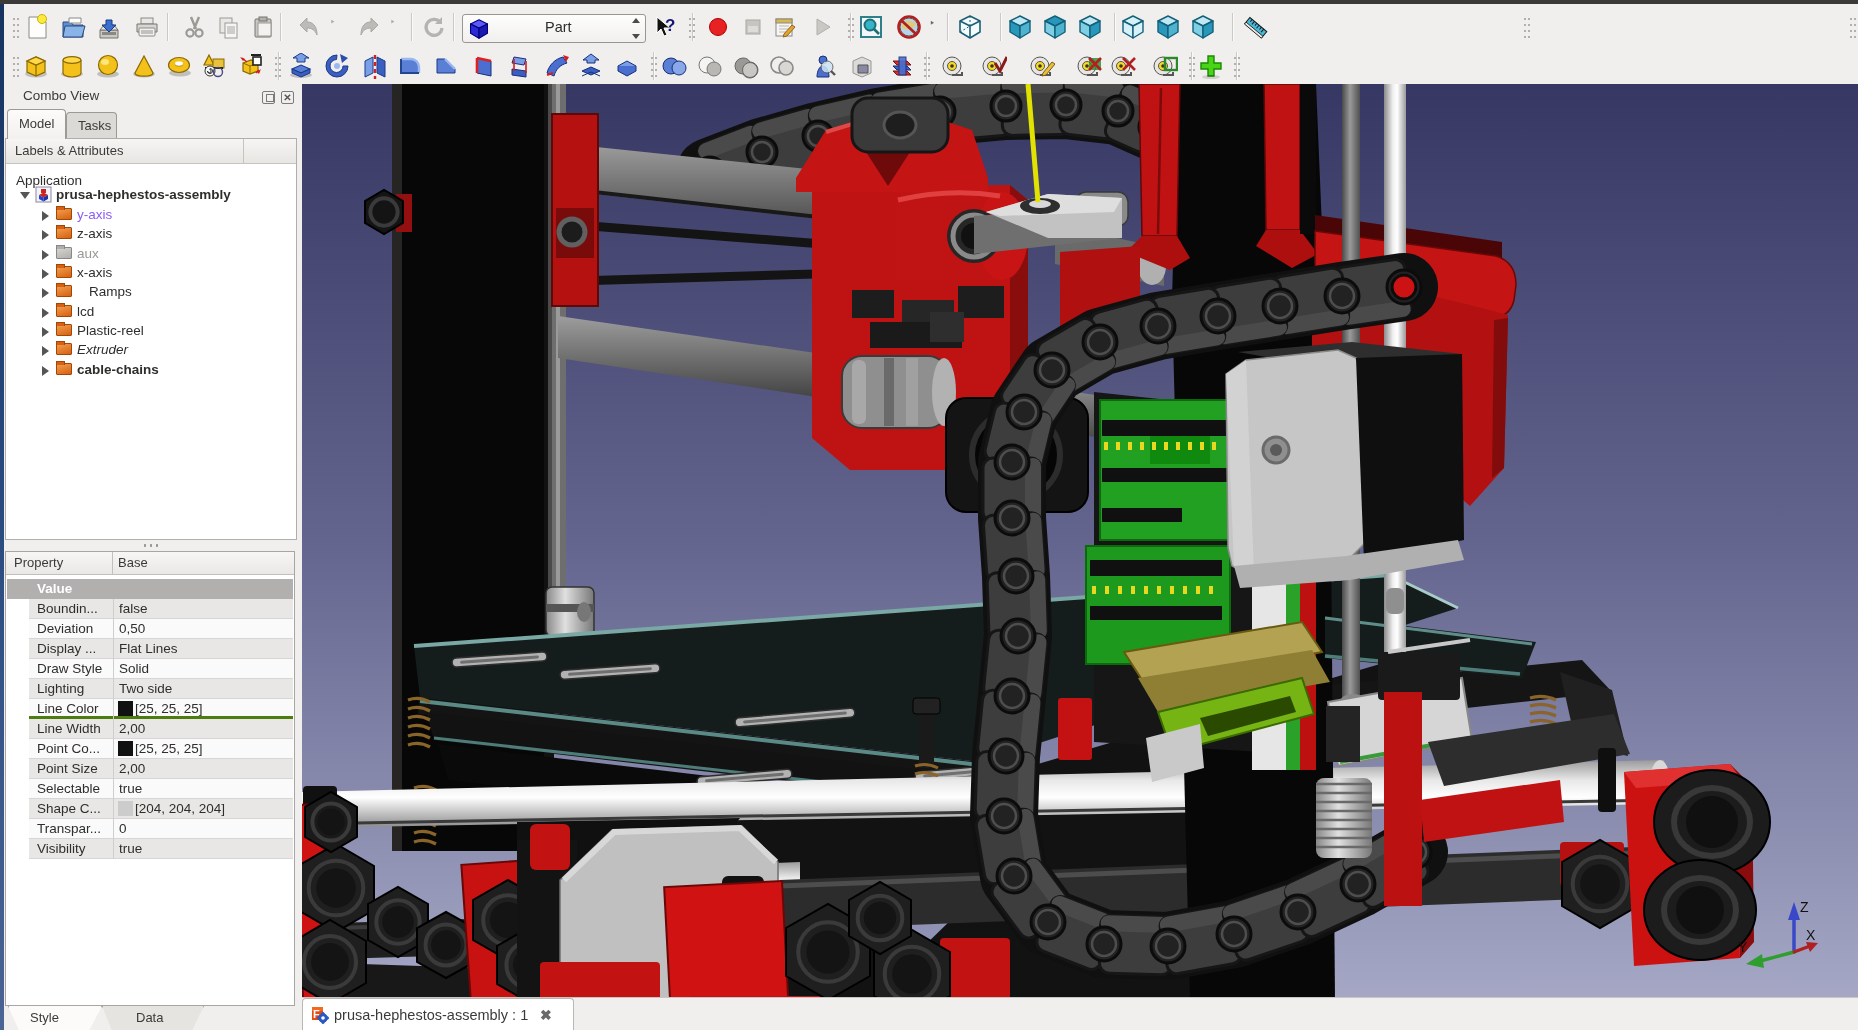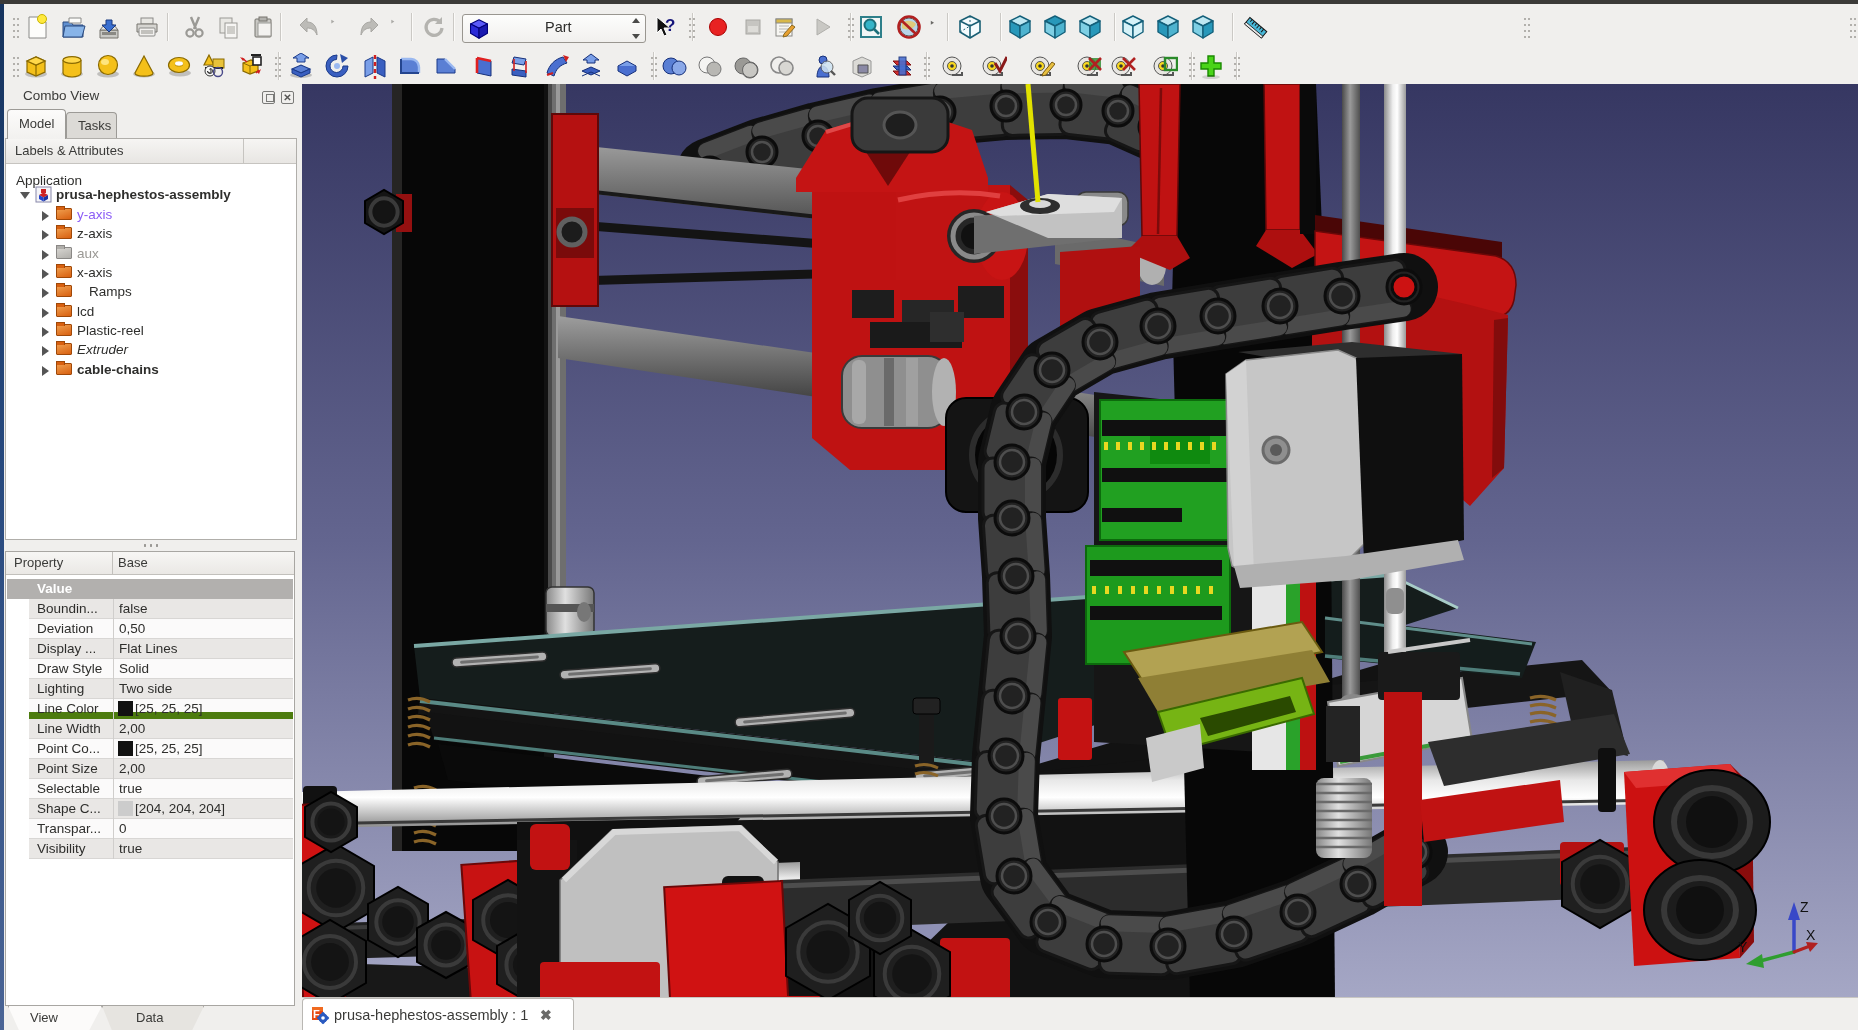--- a/index.html
+++ b/index.html
@@ -518,21 +518,21 @@
 <div style="position:absolute;left:106px;top:0;width:1px;height:20px;background:#d0cecc;"></div>
 <div class="pname">Draw Style</div>
 <div class="pval">Solid</div>
 </div>
 <div class="prow" style="top:127px;background:#e9e7e5;border-bottom:1px solid #d8d6d4;">
 <div style="position:absolute;left:0;top:0;width:22px;height:20px;background:#fff;"></div>
 <div style="position:absolute;left:106px;top:0;width:1px;height:20px;background:#d0cecc;"></div>
 <div class="pname">Lighting</div>
 <div class="pval">Two side</div>
 </div>
-<div class="prow" style="top:147px;background:#fbfafa;border-bottom:7px solid #4d7c0f;">
+<div class="prow" style="top:147px;background:#fbfafa;border-bottom:3px solid #4d7c0f;">
 <div style="position:absolute;left:0;top:0;width:22px;height:20px;background:#fff;"></div>
 <div style="position:absolute;left:106px;top:0;width:1px;height:20px;background:#d0cecc;"></div>
 <div class="pname">Line Color</div>
 <div class="swatch" style="background:#111;"></div>
 <div class="pval" style="left:128px;">[25, 25, 25]</div>
 </div>
 <div class="prow" style="top:167px;background:#e9e7e5;border-bottom:1px solid #d8d6d4;">
 <div style="position:absolute;left:0;top:0;width:22px;height:20px;background:#fff;"></div>
 <div style="position:absolute;left:106px;top:0;width:1px;height:20px;background:#d0cecc;"></div>
 <div class="pname">Line Width</div>
@@ -571,21 +571,21 @@
 <div class="pval">0</div>
 </div>
 <div class="prow" style="top:287px;background:#e9e7e5;border-bottom:1px solid #d8d6d4;">
 <div style="position:absolute;left:0;top:0;width:22px;height:20px;background:#fff;"></div>
 <div style="position:absolute;left:106px;top:0;width:1px;height:20px;background:#d0cecc;"></div>
 <div class="pname">Visibility</div>
 <div class="pval">true</div>
 </div>  
     </div>
   <div style="position:absolute;left:4px;top:922px;width:92px;height:24px;background:#fcfbfa;border:1px solid #9a9894;border-top:none;clip-path:polygon(0 0,100% 0,86% 100%,12% 100%);"></div>
-  <div class="txt" style="left:26px;top:926px;">View</div>
+  <div class="txt" style="left:26px;top:926px;">Style</div>
   <div style="position:absolute;left:98px;top:922px;width:100px;height:24px;background:#e6e4e0;border:1px solid #9a9894;border-top:none;clip-path:polygon(0 0,100% 0,88% 100%,10% 100%);"></div>
   <div class="txt" style="left:132px;top:926px;">Data</div>
 </div>
 <div class="abs" id="vp">
 <svg width="1556" height="913" viewBox="0 0 1556 913" style="position:absolute;left:0;top:0;">
 <defs>
 <linearGradient id="bg" x1="0" y1="0" x2="0" y2="1">
  <stop offset="0" stop-color="#363762"></stop>
           <stop offset="0.5" stop-color="#63658f"></stop>
           <stop offset="1" stop-color="#a5a7c5"></stop>

